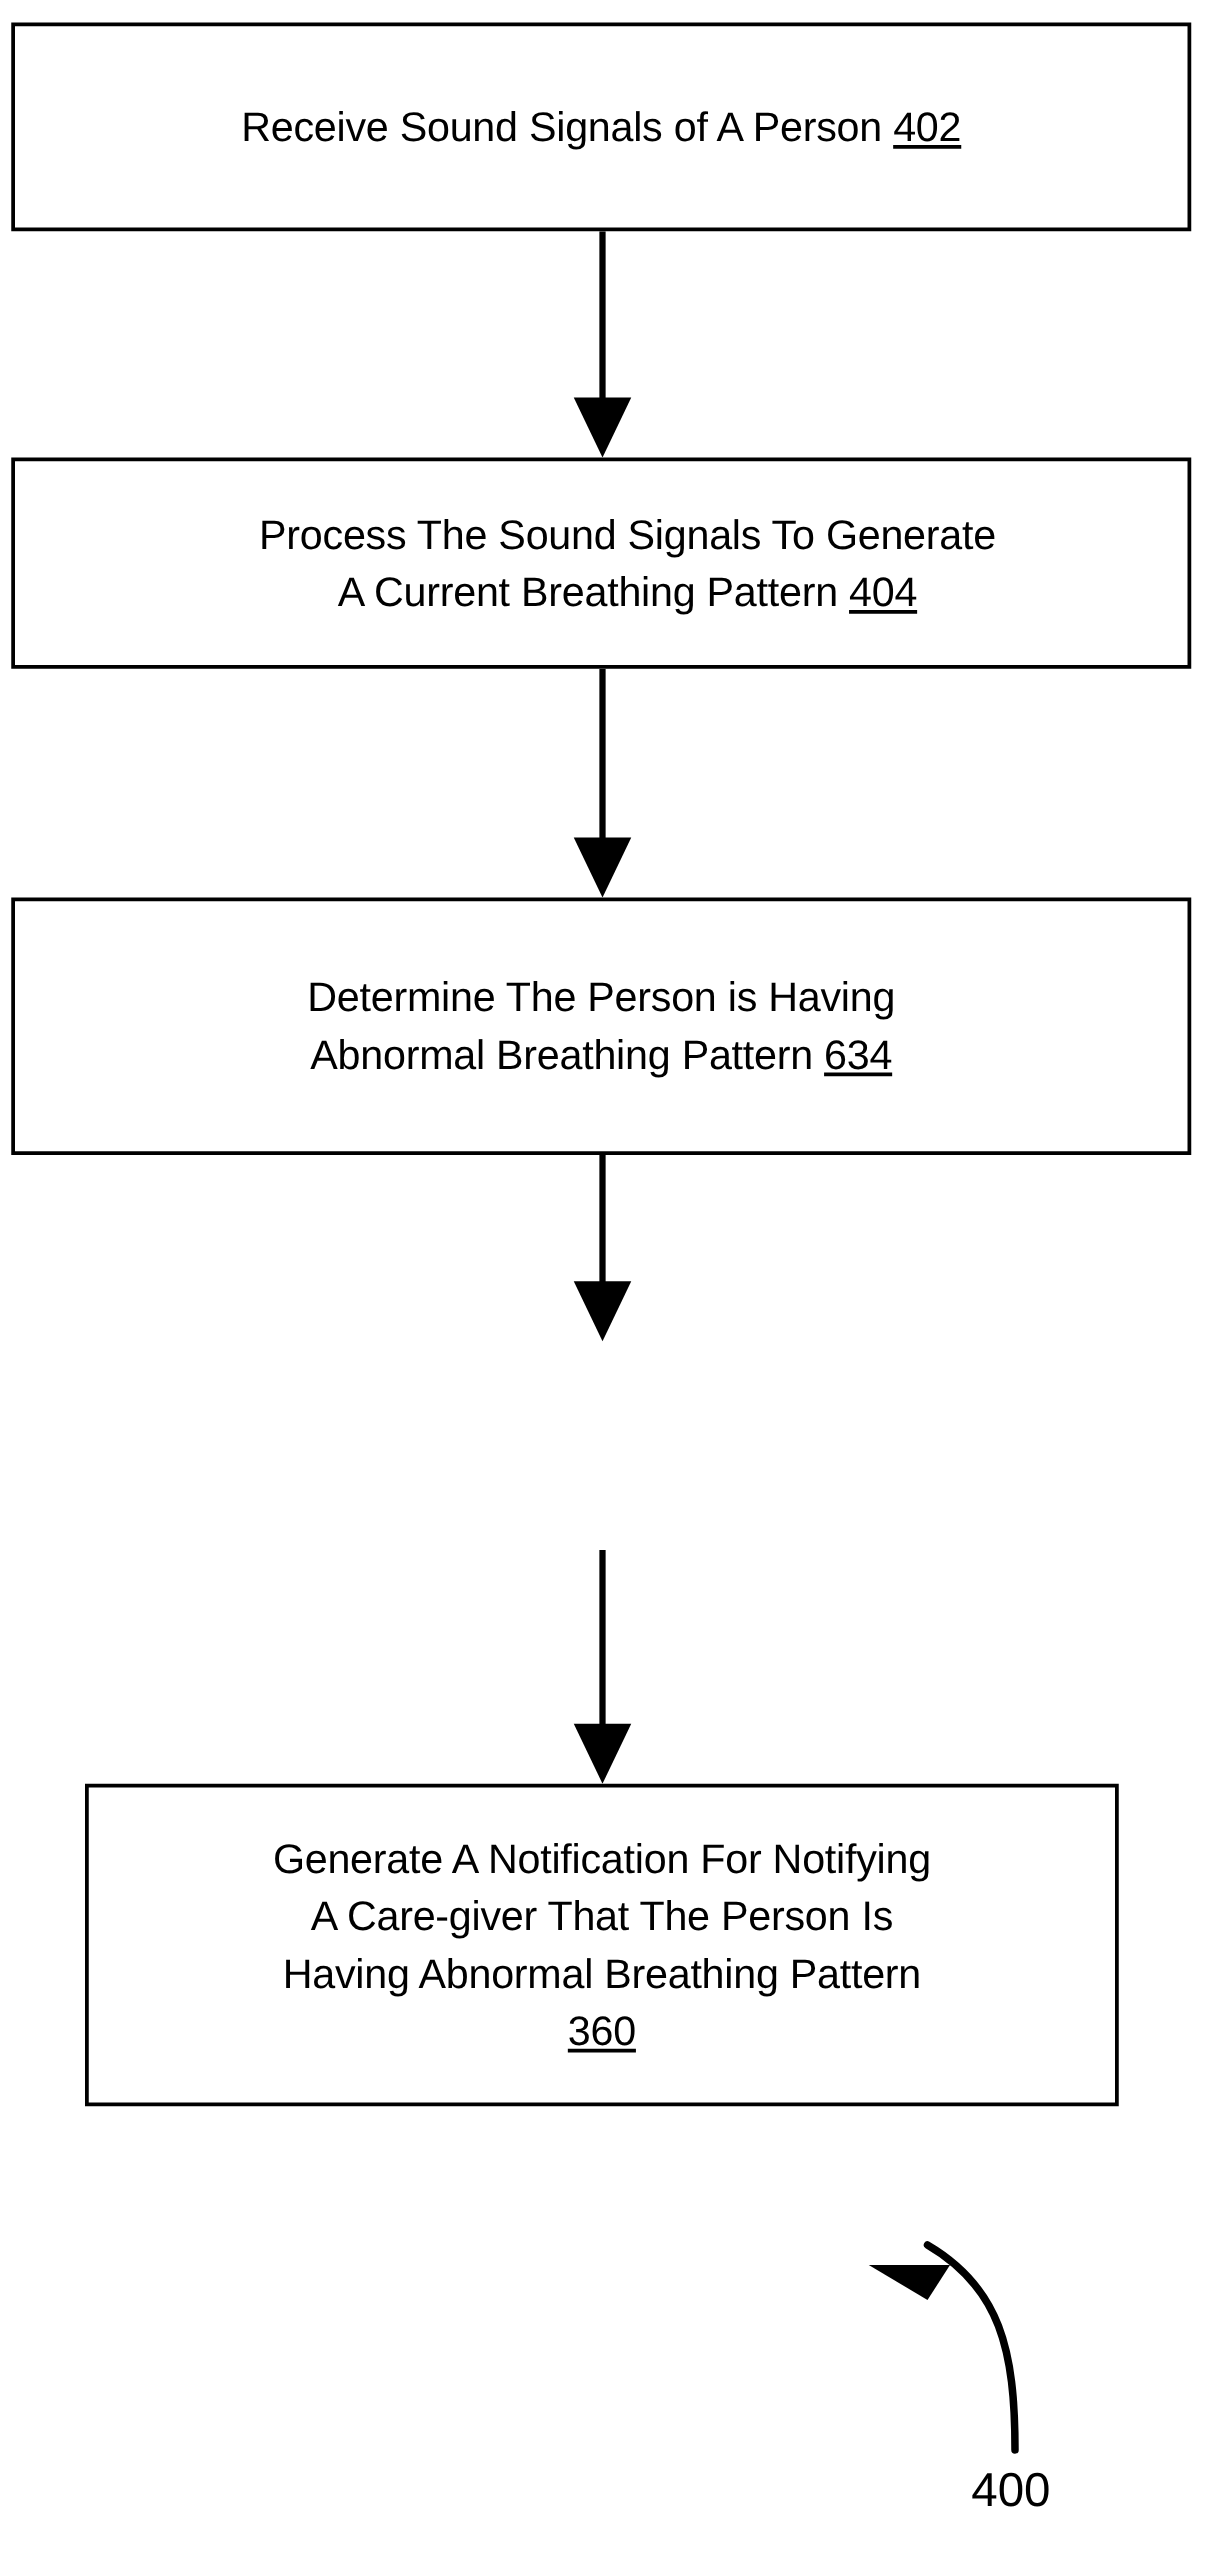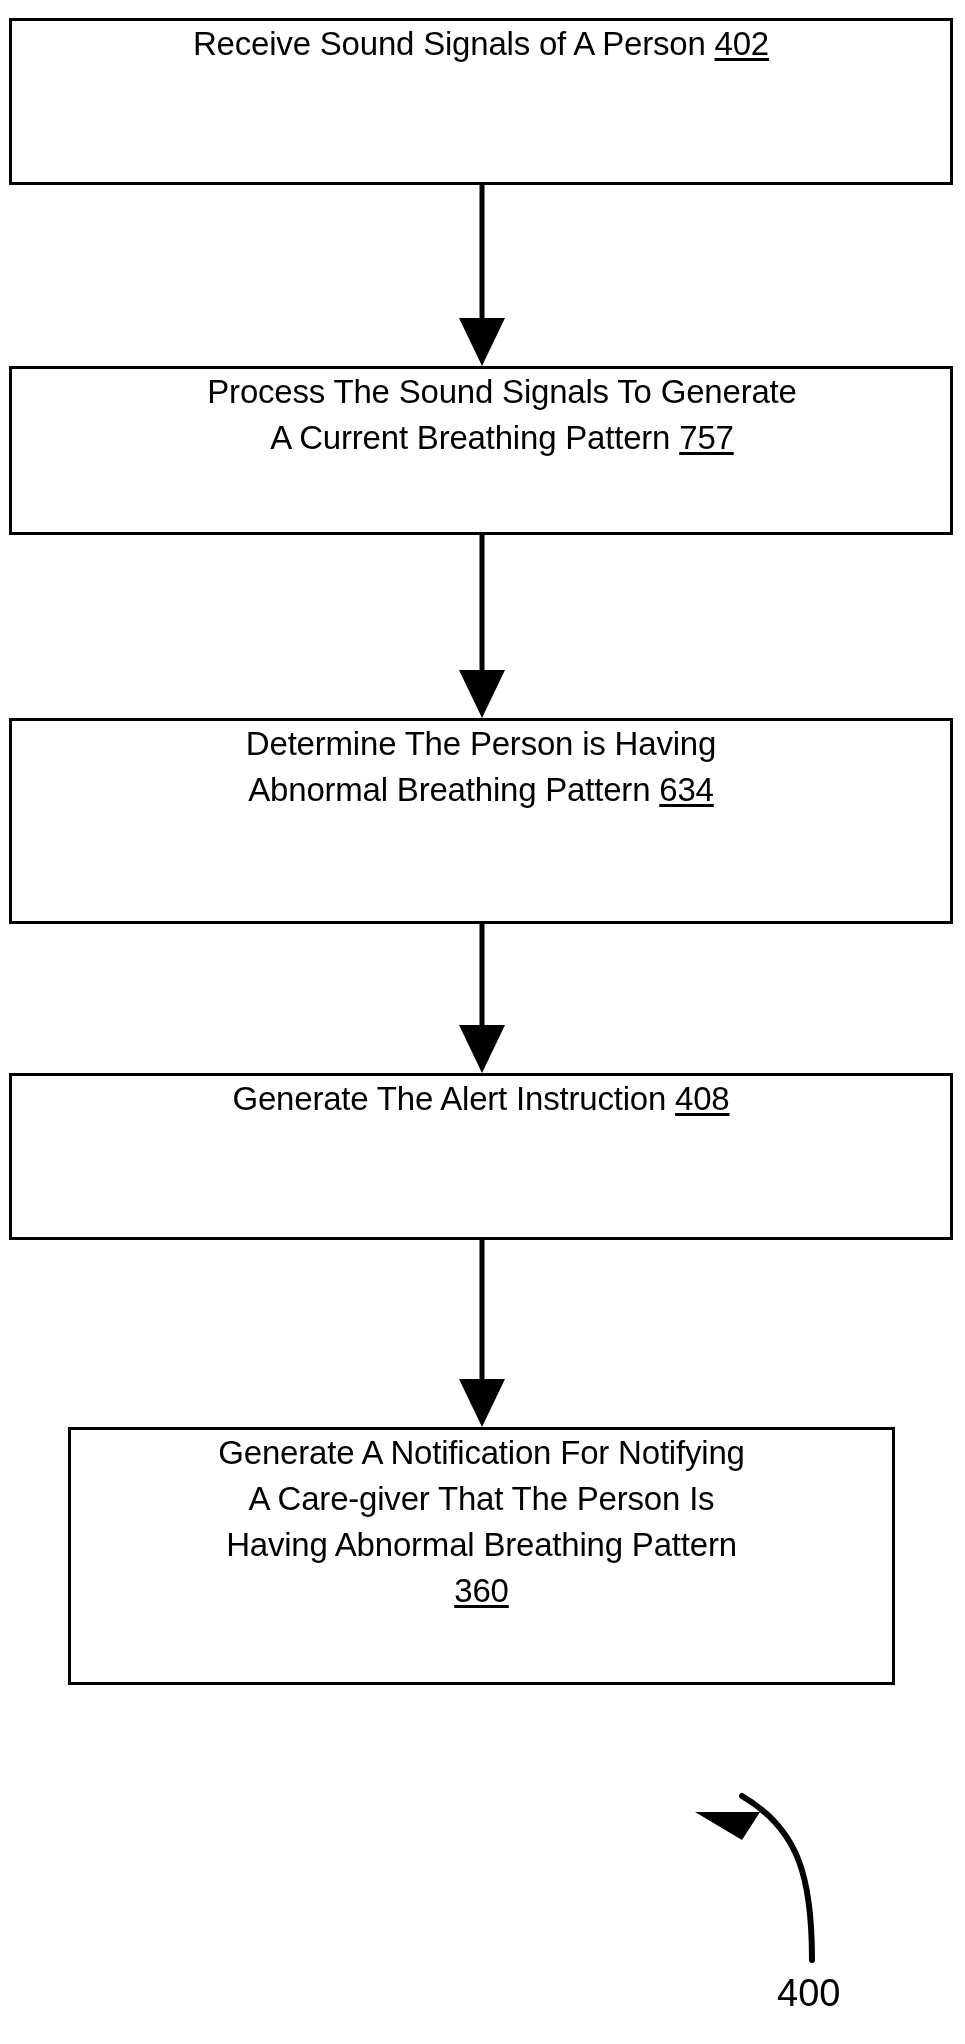--- a/index.html
+++ b/index.html
@@ -18,20 +18,21 @@
     height: 2044px;
     background: #ffffff;
     overflow: hidden;
   }
   .node {
     position: absolute;
     box-sizing: border-box;
     border: 3px solid #000000;
     background: #ffffff;
     display: flex;
+    align-items: center;
     justify-content: center;
     text-align: center;
   }
   .node-text {
     font-family: "Liberation Sans", sans-serif;
     font-size: 33px;
     line-height: 46px;
     letter-spacing: -0.2px;
     color: #000000;
     padding: 0 14px;
@@ -98,31 +99,28 @@
       <polygon points="695 1812 760 1812 742 1840" fill="#000000"></polygon>
     </g>
   </svg>
 
   <div class="node" id="node-402">
     <div class="node-text"><span>Receive Sound Signals of A Person </span><span class="ref">402</span></div>
   </div>
 
   <div class="node" id="node-404">
     <div class="node-text"><span>Process The Sound Signals To Generate
-A Current Breathing Pattern </span><span class="ref">757</span></div>
+A Current Breathing Pattern </span><span class="ref">404</span></div>
   </div>
 
   <div class="node" id="node-406">
     <div class="node-text"><span>Determine The Person is Having
 Abnormal Breathing Pattern </span><span class="ref">634</span></div>
   </div>
 
-  <div class="node" id="node-408">
-    <div class="node-text"><span>Generate The Alert Instruction </span><span class="ref">408</span></div>
-  </div>
 
   <div class="node" id="node-410">
     <div class="node-text"><span>Generate A Notification For Notifying
 A Care-giver That The Person Is
 Having Abnormal Breathing Pattern
 </span><span class="ref">360</span></div>
   </div>
 
   <div class="fig-label">400</div>
 

